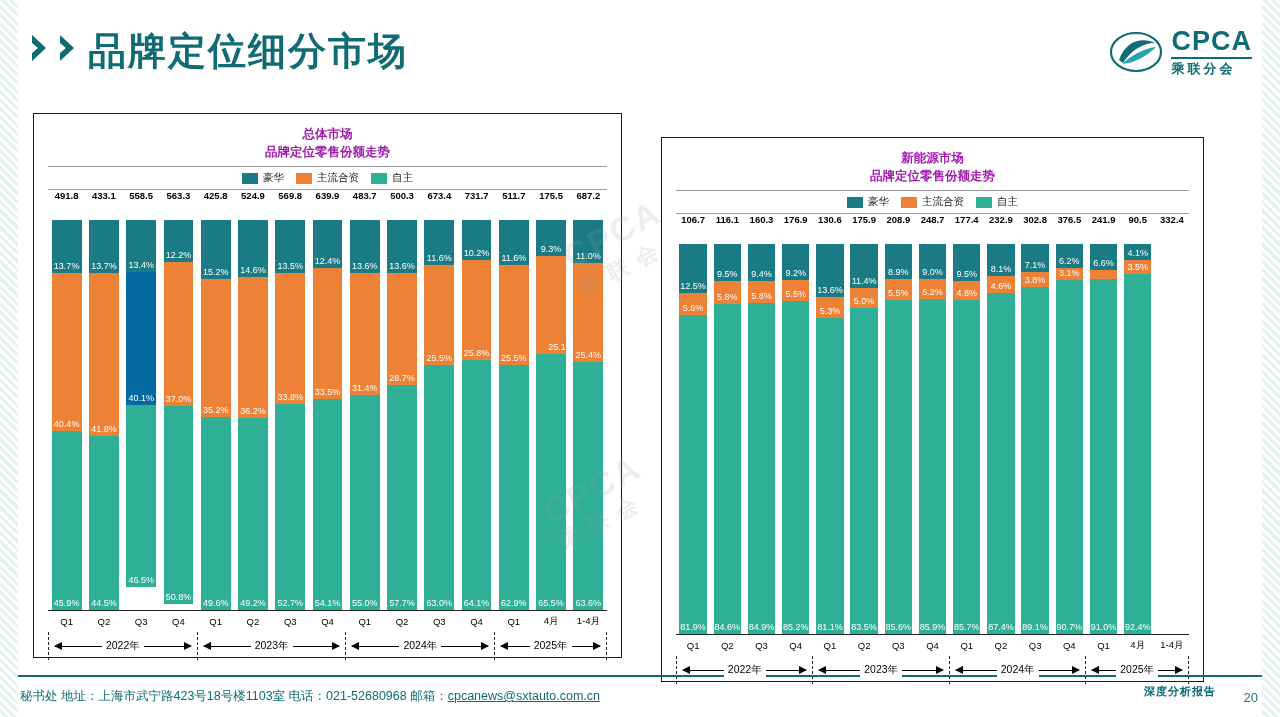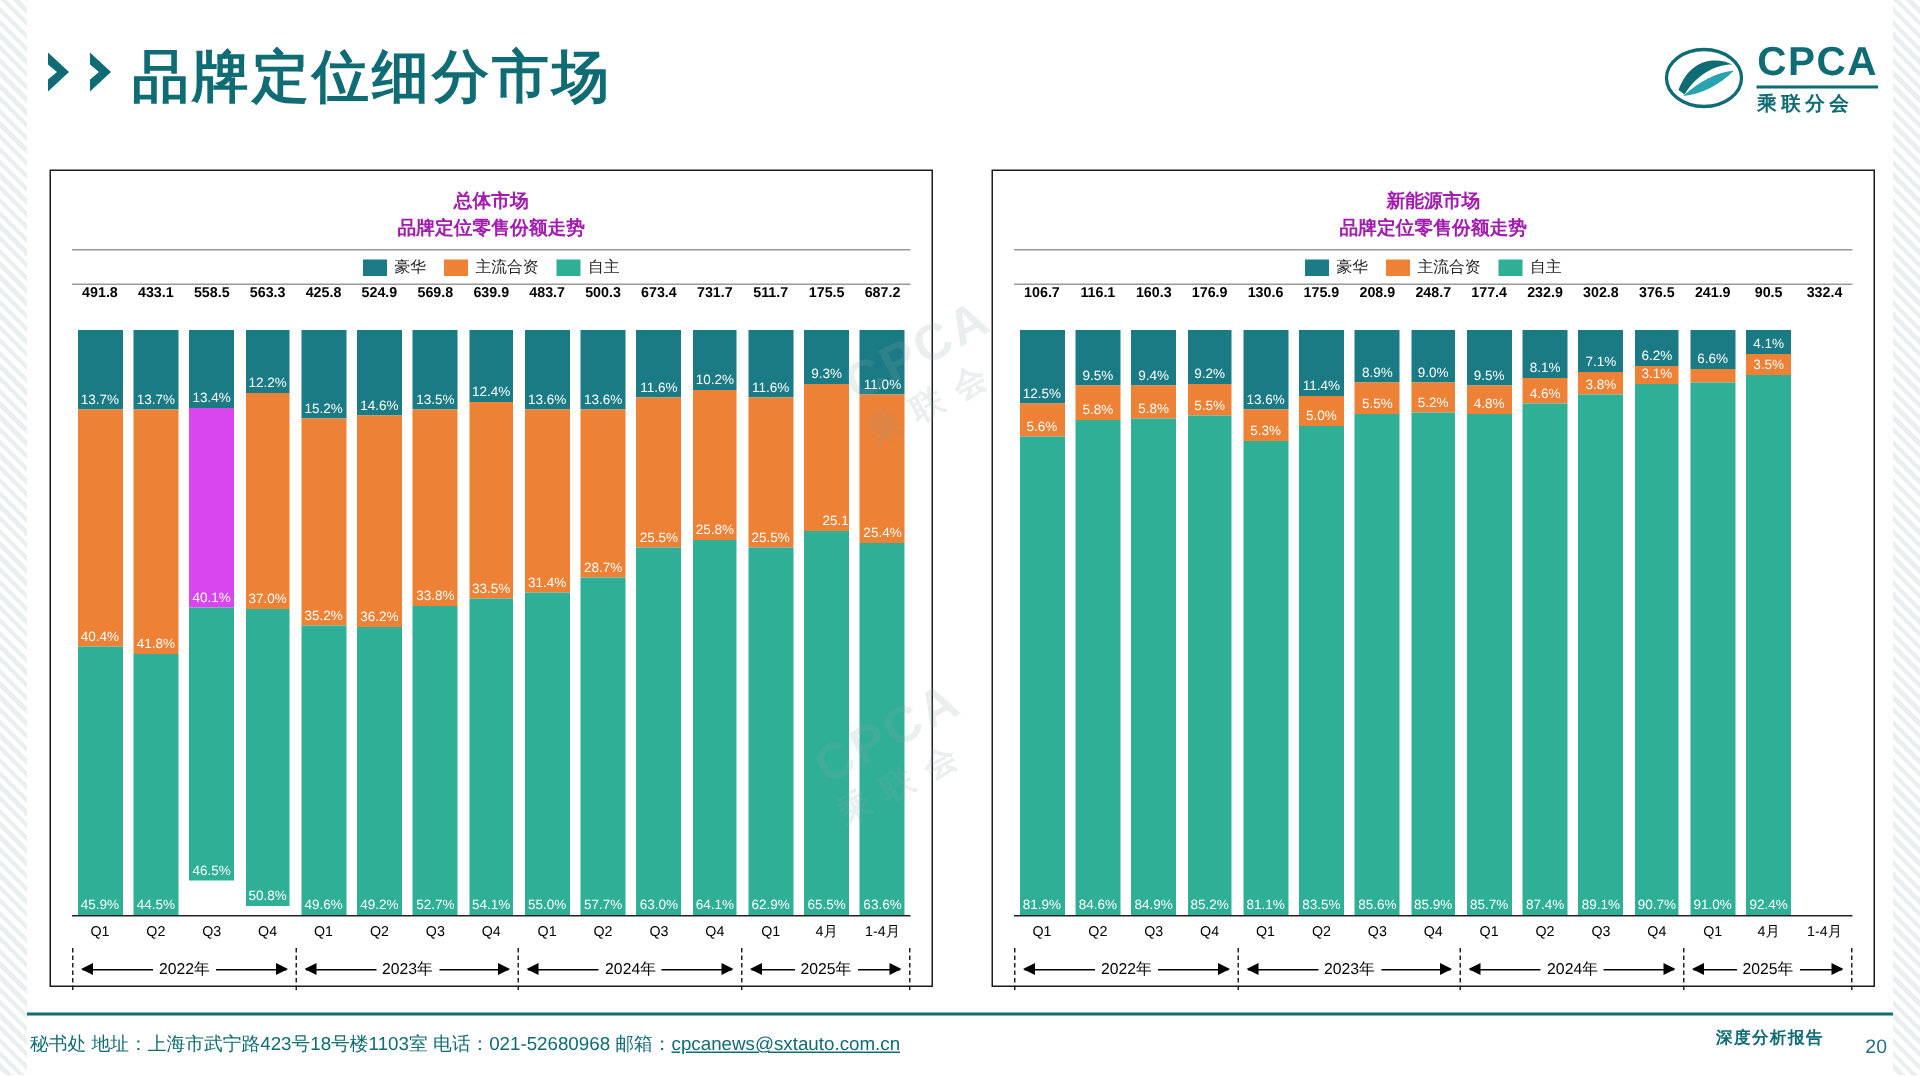--- a/index.html
+++ b/index.html
@@ -42,21 +42,21 @@
     font-weight:bold;
   }
   .logo-rule { width:100%; height:2px; background:#0f6b74; margin-top:2px;}
 
   
   .panel {
     position:absolute; border:1px solid #1b1b1b; background:#fff;
     top:113px; height:545px;
   }
   .panel-left  { left:33px;  width:589px; }
-  .panel-right { left:661px; width:589px; }
+  .panel-right { left:661px; width:543px;margin-top:24px; }
 
   .panel-title {
     text-align:center; font-size:12.5px; font-weight:bold; color:#a21caf;
     margin-top:11px; line-height:18px;
   }
   .legend-rule {
     border-top:1px solid #9a9a9a; margin:5px 14px 0 14px;
   }
   .legend {
     display:flex; justify-content:center; align-items:center; gap:12px;
@@ -233,21 +233,21 @@
             <span>44.5%</span>
           </div>
         </div>
       </div>
       <div class="bar-col">
         <div class="bar-total">558.5</div>
         <div class="stack" style="height: 390px;">
           <div class="seg lux" style="height: 52.26px; background: rgb(27, 123, 132);">
             <span>13.4%</span>
           </div>
-          <div class="seg" style="height: 133px; background: #d946ef;">
+          <div class="seg" style="height: 133px; background: #0369a1;">
             <span>40.1%</span>
           </div>
           <div class="seg" style="height: 181.35px; background: rgb(47, 176, 150);">
             <span>46.5%</span>
           </div>
         </div>
       </div>
       <div class="bar-col">
         <div class="bar-total">563.3</div>
         <div class="stack" style="height: 390px;">

